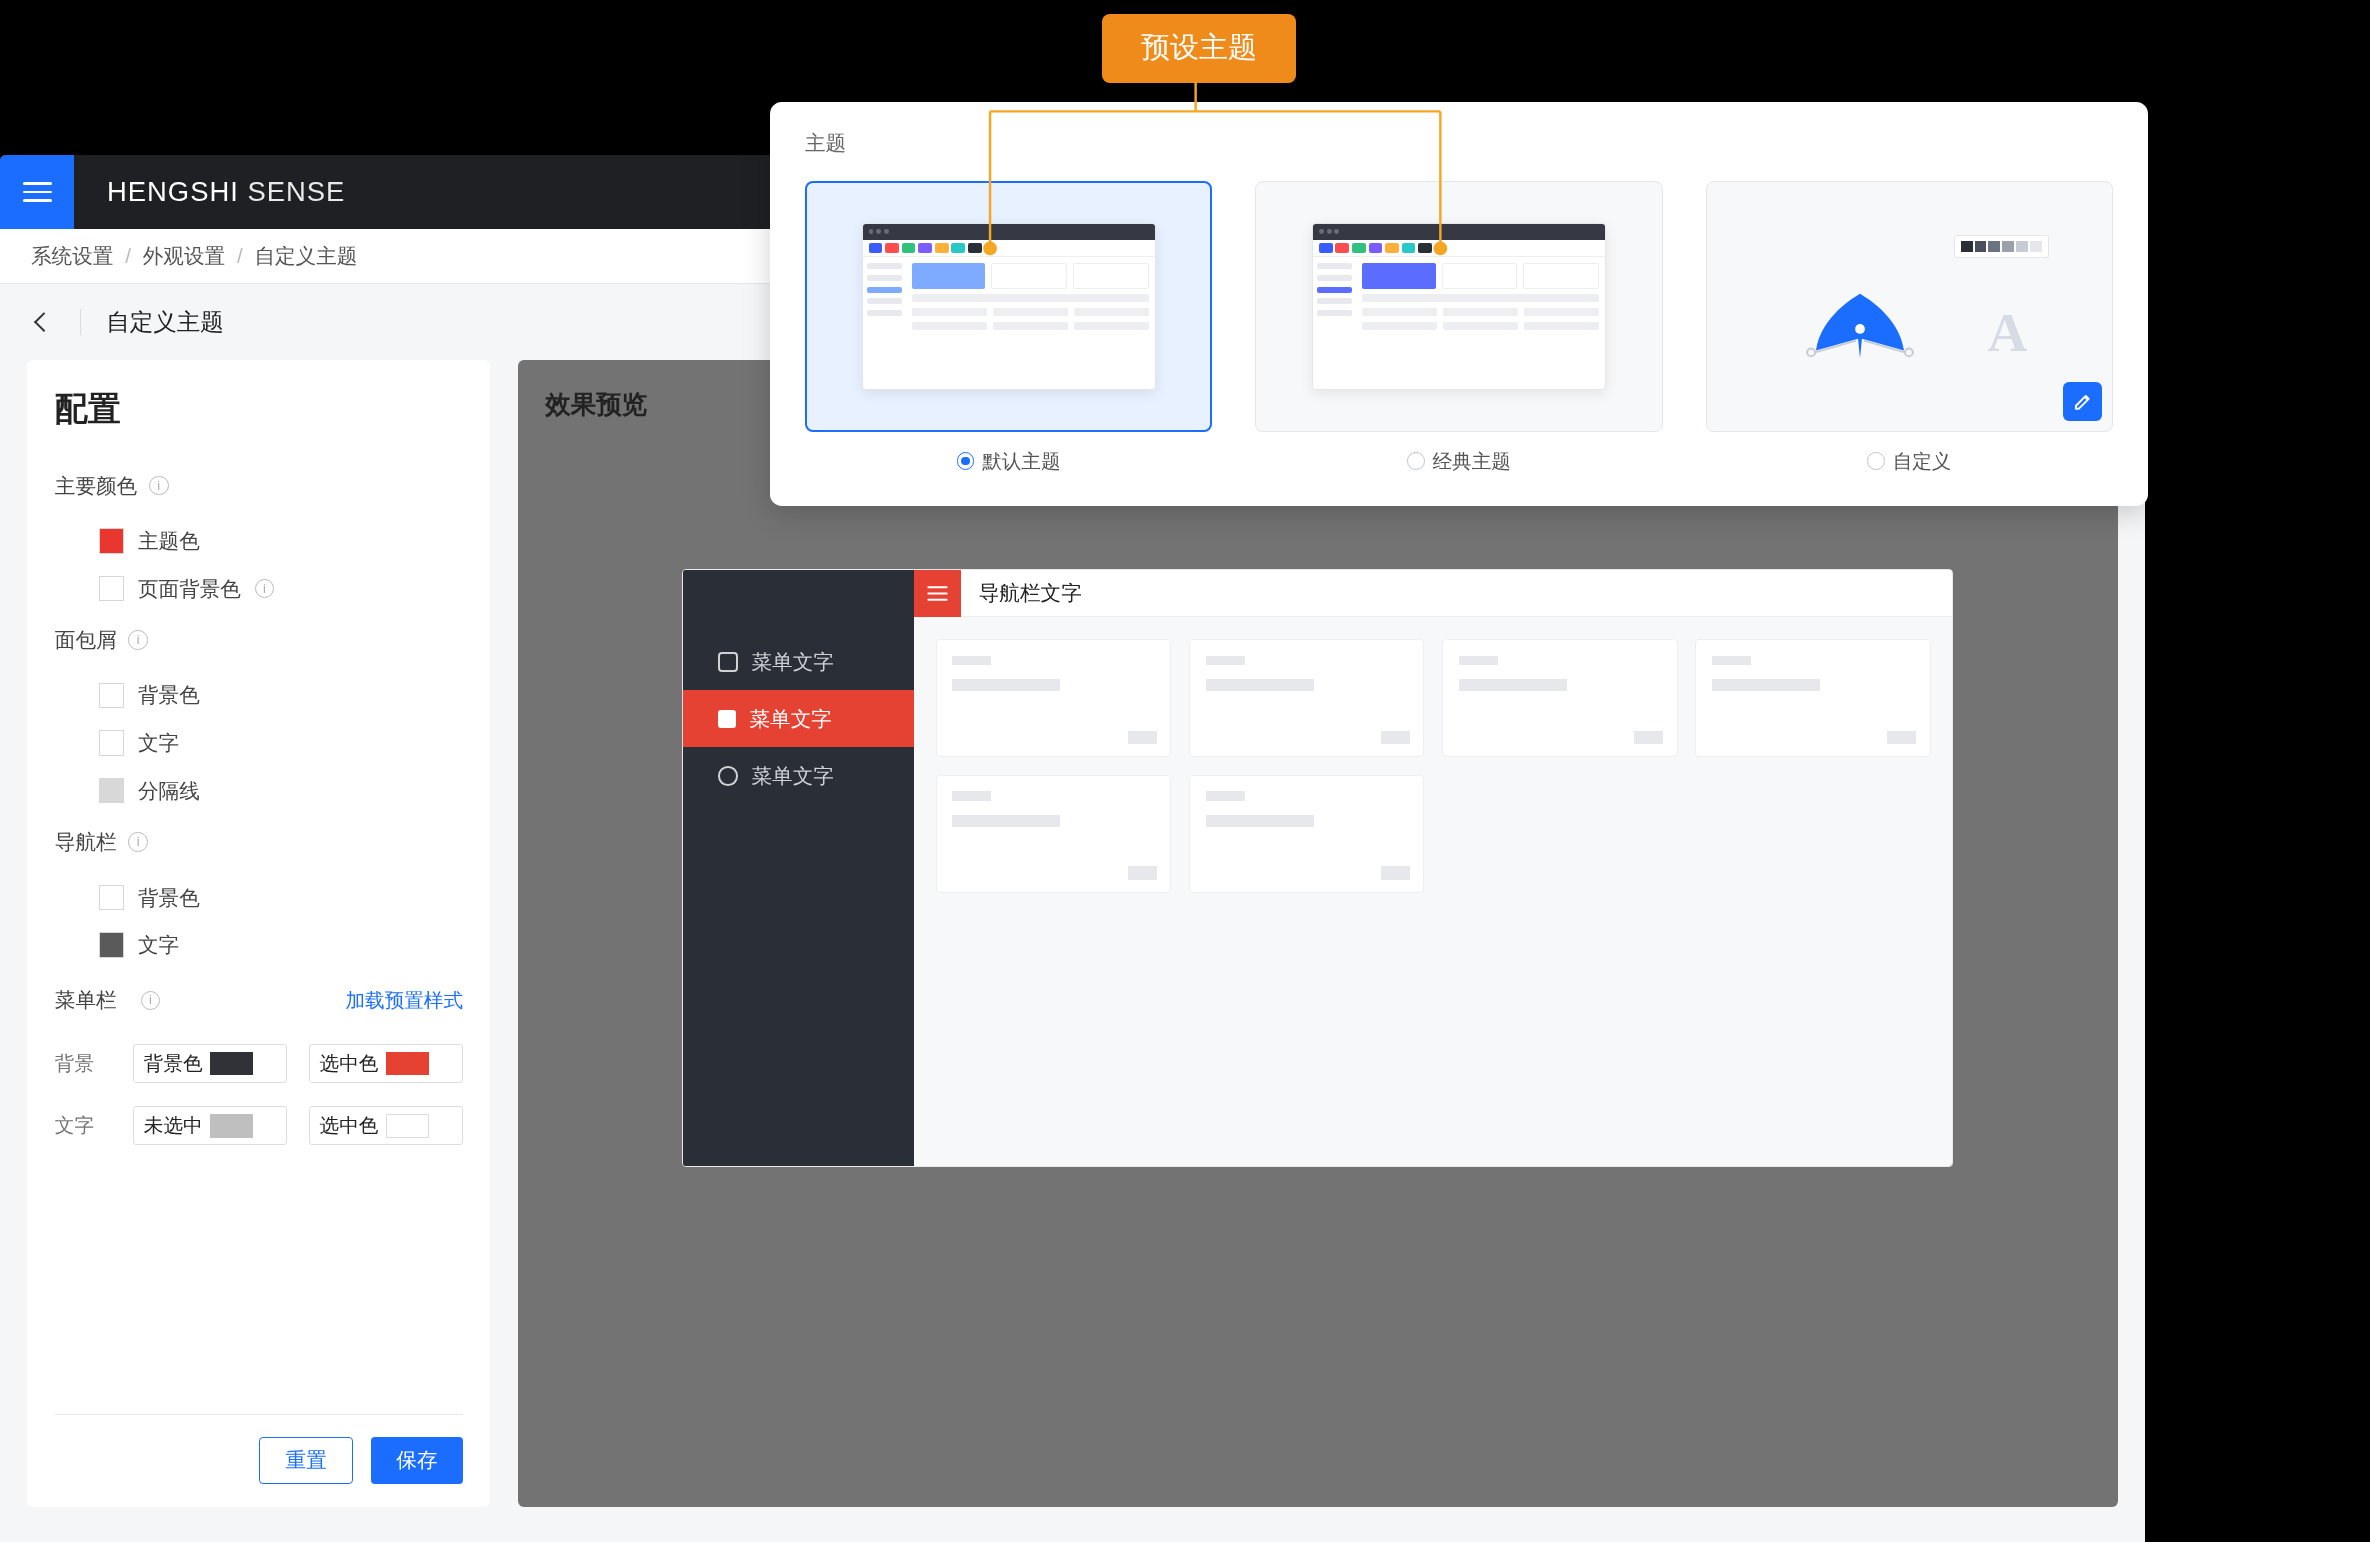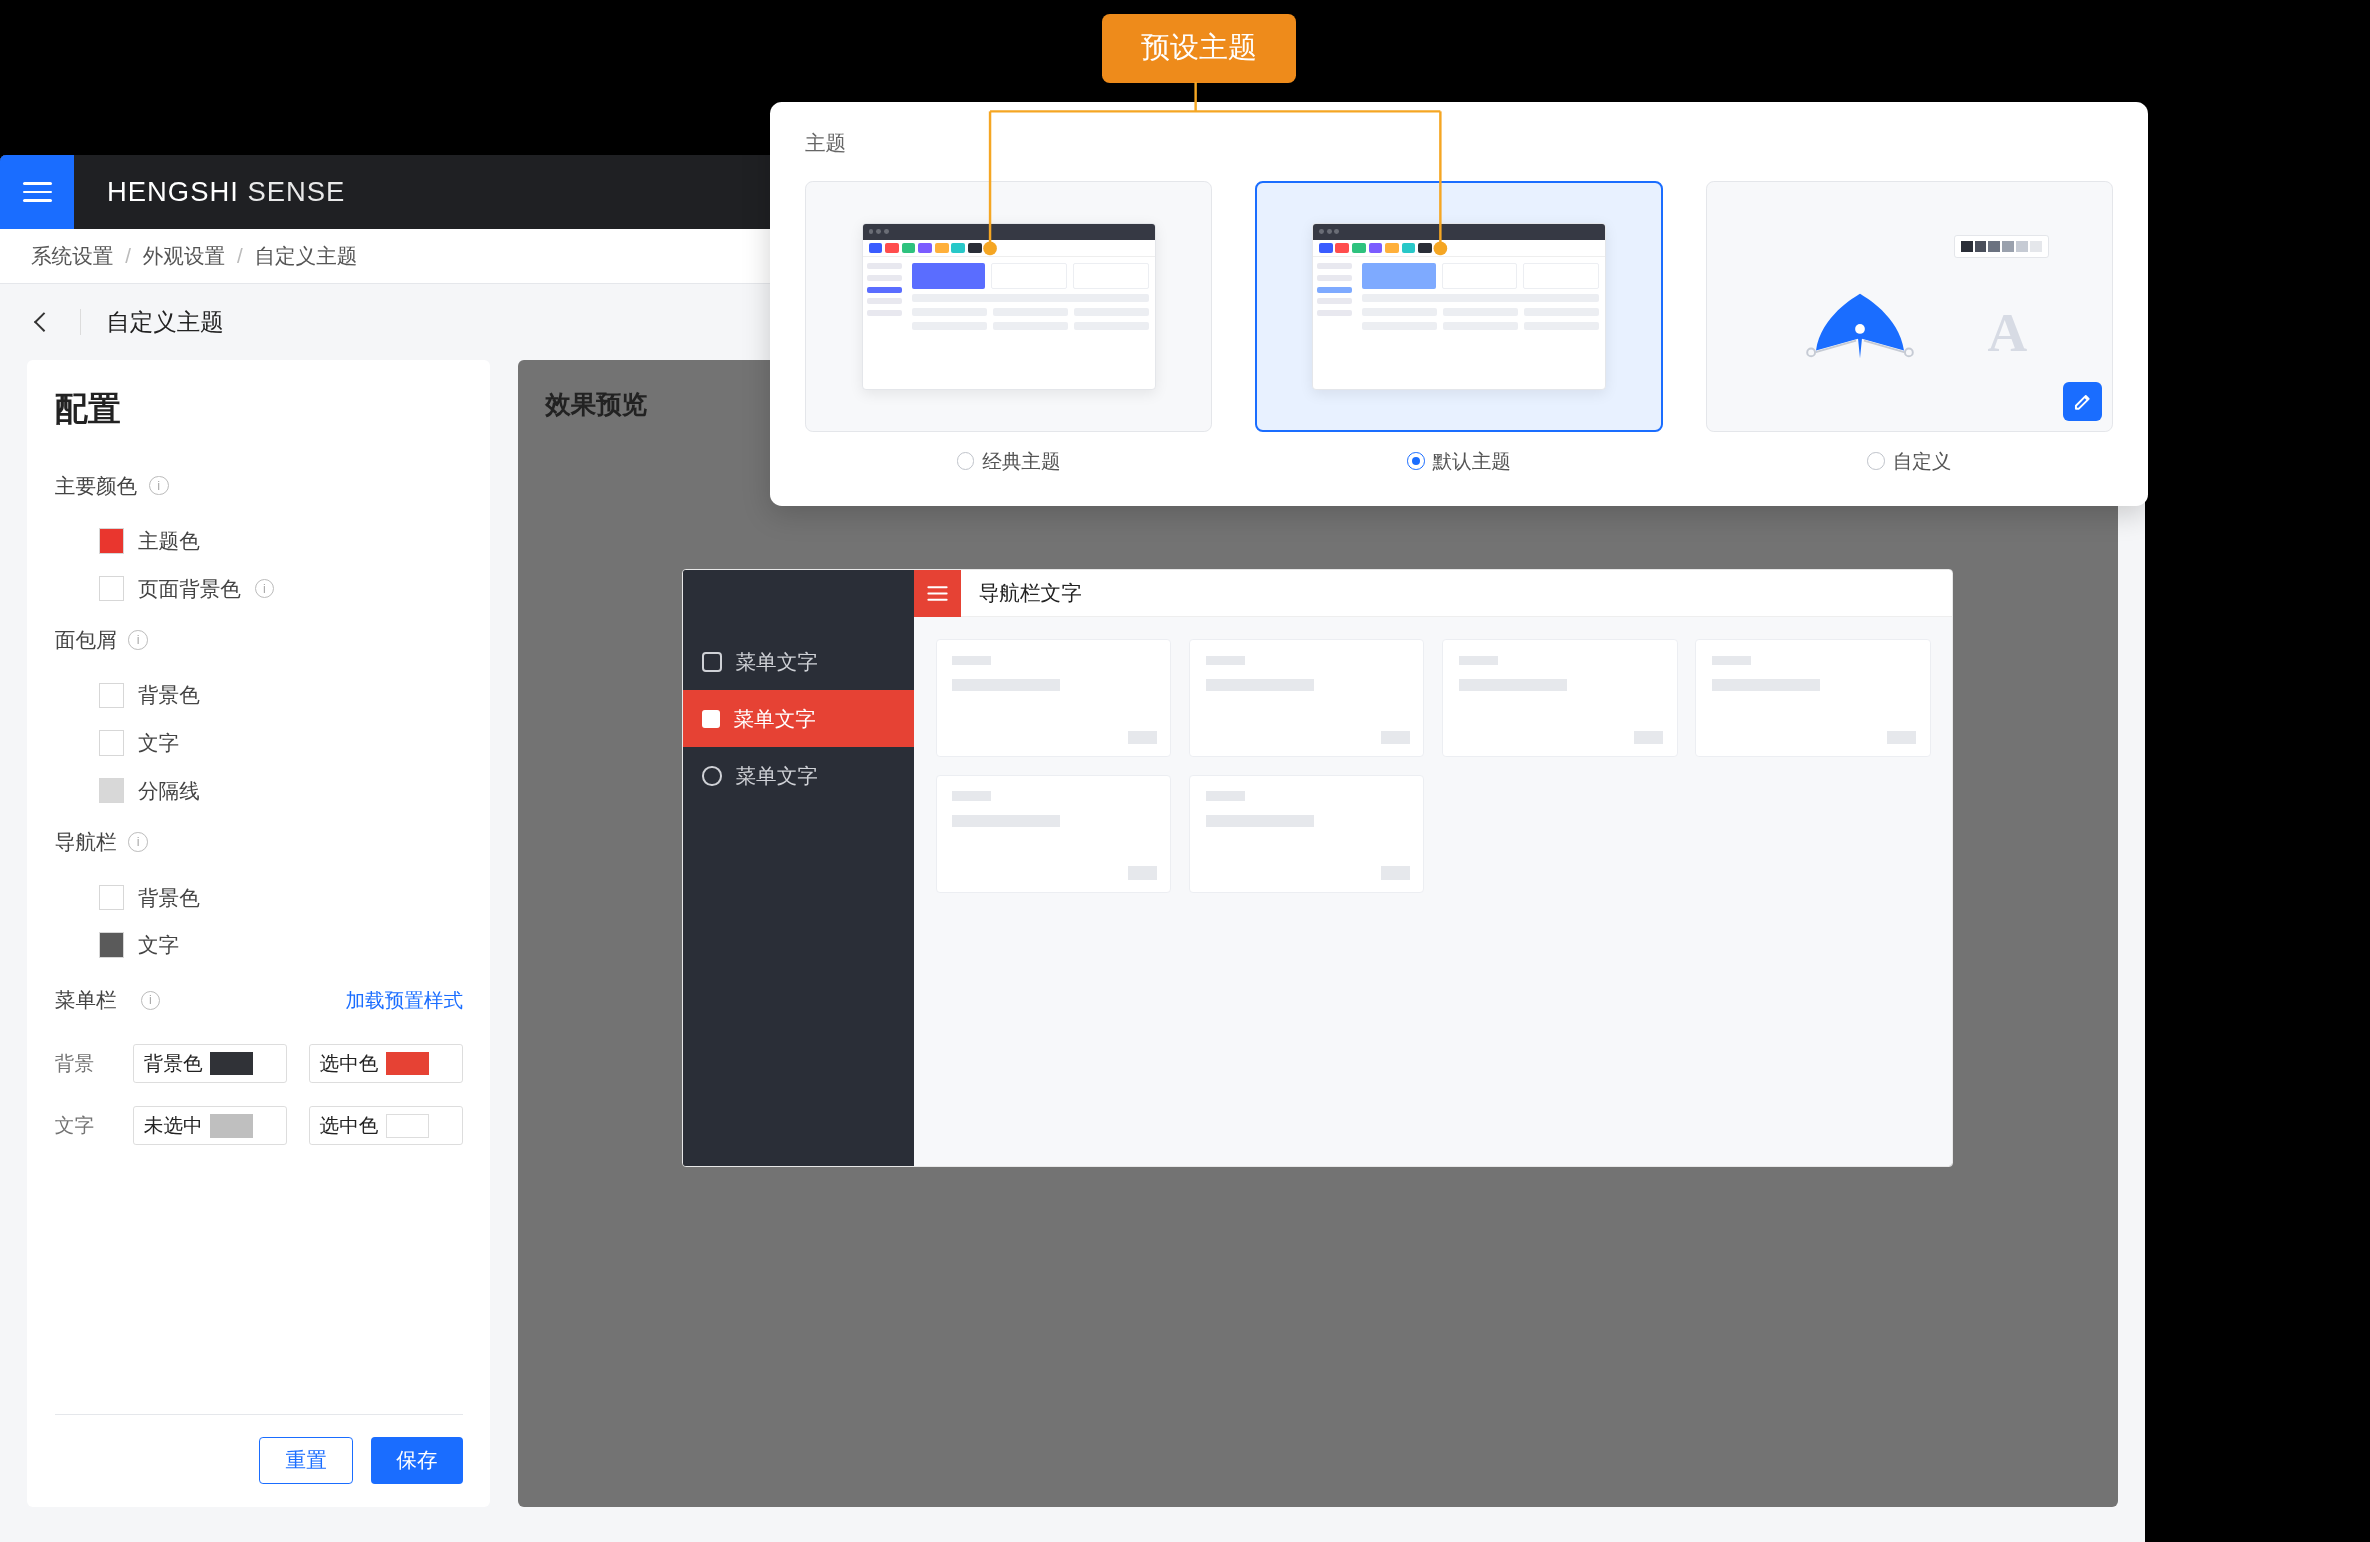--- a/index.html
+++ b/index.html
@@ -126,21 +126,21 @@
     border-radius: 3.9px;
     overflow: hidden;
     display: flex;
     border: 1px solid #e8e8e8;
   }
   .mock-side {
     width: 231px;
     background: var(--dark-menu);
     padding-top: 63px;
   }
-  .mock-side .item { height: 57px; display: flex; align-items: center; gap: 13.7px; padding: 0 19px; color: #cfd1d6; font-size: 20.6px; }
+  .mock-side .item { height: 57px; display: flex; align-items: center; gap: 13.7px; padding: 0 35px; color: #cfd1d6; font-size: 20.6px; }
   .mock-side .item.active { background: var(--red); color: #fff; }
   .mock-side .i { width: 19.6px; height: 19.6px; border: 2px solid currentColor; border-radius: 3.9px; display:inline-block; }
   .mock-side .i.circle{ border-radius:50%; }
   .mock-main { flex: 1; background: #f7f8fa; }
   .mock-topmenu { height: 47px; width: 47px; background: var(--red); display:flex;align-items:center;justify-content:center; }
   .mock-header { height: 47px; background:#fff; display:flex; align-items:center; border-bottom:1px solid #eee; }
   .mock-head-text{ padding-left:17.6px; font-size:20.6px; }
   .mock-body { padding: 21.6px; display: grid; grid-template-columns: repeat(4, 1fr); gap: 17.6px; }
   .mock-card { background:#fff; border:1px solid #eceef2; border-radius:3.9px; height:118px; padding:15.7px; position:relative; }
   .mock-card .bar1 { width:39px; height:9.8px; background:#e6e8ec; margin-bottom:13.7px;}
@@ -393,20 +393,74 @@
       </div>
 
     </div>
   </div>
 
   <div class="theme-panel">
     <div class="title">主题</div>
     <div class="theme-grid">
 
       <div class="theme-opt">
+        <div class="theme-thumb selected">
+          <div class="mini-window">
+            <div class="mw-top">
+                <span class="dot"></span>
+                <span class="dot"></span>
+                <span class="dot"></span>
+              </div>
+            <div class="mw-bar">
+              <span class="chip" style="background:#3a5cff"></span>
+              <span class="chip" style="background:#ff4d4d"></span>
+              <span class="chip" style="background:#2ec27e"></span>
+              <span class="chip" style="background:#7b5cff"></span>
+              <span class="chip" style="background:#ffb03a"></span>
+              <span class="chip" style="background:#28c8c8"></span>
+              <span class="chip" style="background:#2a2e37"></span>
+            </div>
+            <div class="mw-body">
+              <div class="mw-side">
+                  <div class="sline"></div>
+                  <div class="sline"></div>
+                  <div class="sline" style="background:#7eaaff"></div>
+                  <div class="sline"></div>
+                  <div class="sline"></div>
+                </div>
+              <div class="mw-main">
+                <div class="mw-row">
+                    <div class="mw-card big lb"></div>
+                    <div class="mw-card"></div>
+                    <div class="mw-card"></div>
+                  </div>
+                <div class="mw-row">
+                    <div class="mw-line" style="flex:1"></div>
+                  </div>
+                <div class="mw-row">
+                    <div class="mw-line" style="flex:1"></div>
+                    <div class="mw-line" style="flex:1"></div>
+                    <div class="mw-line" style="flex:1"></div>
+                  </div>
+                <div class="mw-row">
+                    <div class="mw-line" style="flex:1"></div>
+                    <div class="mw-line" style="flex:1"></div>
+                    <div class="mw-line" style="flex:1"></div>
+                  </div>
+              </div>
+            </div>
+          </div>
+        </div>
+        <div class="label">
+          <span class="radio checked"></span>
+          <span>默认主题</span>
+        </div>
+      </div>
+
+      <div class="theme-opt">
         <div class="theme-thumb">
           <div class="mini-window">
             <div class="mw-top">
                 <span class="dot"></span>
                 <span class="dot"></span>
                 <span class="dot"></span>
               </div>
             <div class="mw-bar">
               <span class="chip" style="background:#3a5cff"></span>
               <span class="chip" style="background:#ff4d4d"></span>
@@ -447,74 +501,20 @@
             </div>
           </div>
         </div>
         <div class="label">
           <span class="radio"></span>
           <span>经典主题</span>
         </div>
       </div>
 
       <div class="theme-opt">
-        <div class="theme-thumb selected">
-          <div class="mini-window">
-            <div class="mw-top">
-                <span class="dot"></span>
-                <span class="dot"></span>
-                <span class="dot"></span>
-              </div>
-            <div class="mw-bar">
-              <span class="chip" style="background:#3a5cff"></span>
-              <span class="chip" style="background:#ff4d4d"></span>
-              <span class="chip" style="background:#2ec27e"></span>
-              <span class="chip" style="background:#7b5cff"></span>
-              <span class="chip" style="background:#ffb03a"></span>
-              <span class="chip" style="background:#28c8c8"></span>
-              <span class="chip" style="background:#2a2e37"></span>
-            </div>
-            <div class="mw-body">
-              <div class="mw-side">
-                  <div class="sline"></div>
-                  <div class="sline"></div>
-                  <div class="sline" style="background:#7eaaff"></div>
-                  <div class="sline"></div>
-                  <div class="sline"></div>
-                </div>
-              <div class="mw-main">
-                <div class="mw-row">
-                    <div class="mw-card big lb"></div>
-                    <div class="mw-card"></div>
-                    <div class="mw-card"></div>
-                  </div>
-                <div class="mw-row">
-                    <div class="mw-line" style="flex:1"></div>
-                  </div>
-                <div class="mw-row">
-                    <div class="mw-line" style="flex:1"></div>
-                    <div class="mw-line" style="flex:1"></div>
-                    <div class="mw-line" style="flex:1"></div>
-                  </div>
-                <div class="mw-row">
-                    <div class="mw-line" style="flex:1"></div>
-                    <div class="mw-line" style="flex:1"></div>
-                    <div class="mw-line" style="flex:1"></div>
-                  </div>
-              </div>
-            </div>
-          </div>
-        </div>
-        <div class="label">
-          <span class="radio checked"></span>
-          <span>默认主题</span>
-        </div>
-      </div>
-
-      <div class="theme-opt">
         <div class="theme-thumb">
           <div class="custom-thumb-inner">
             <div class="palette">
               <span class="p" style="background:#2a2e37"></span>
               <span class="p" style="background:#4a4f5b"></span>
               <span class="p" style="background:#6b7280"></span>
               <span class="p" style="background:#9aa1ad"></span>
               <span class="p" style="background:#c6cbd4"></span>
               <span class="p" style="background:#e5e7eb"></span>
             </div>

